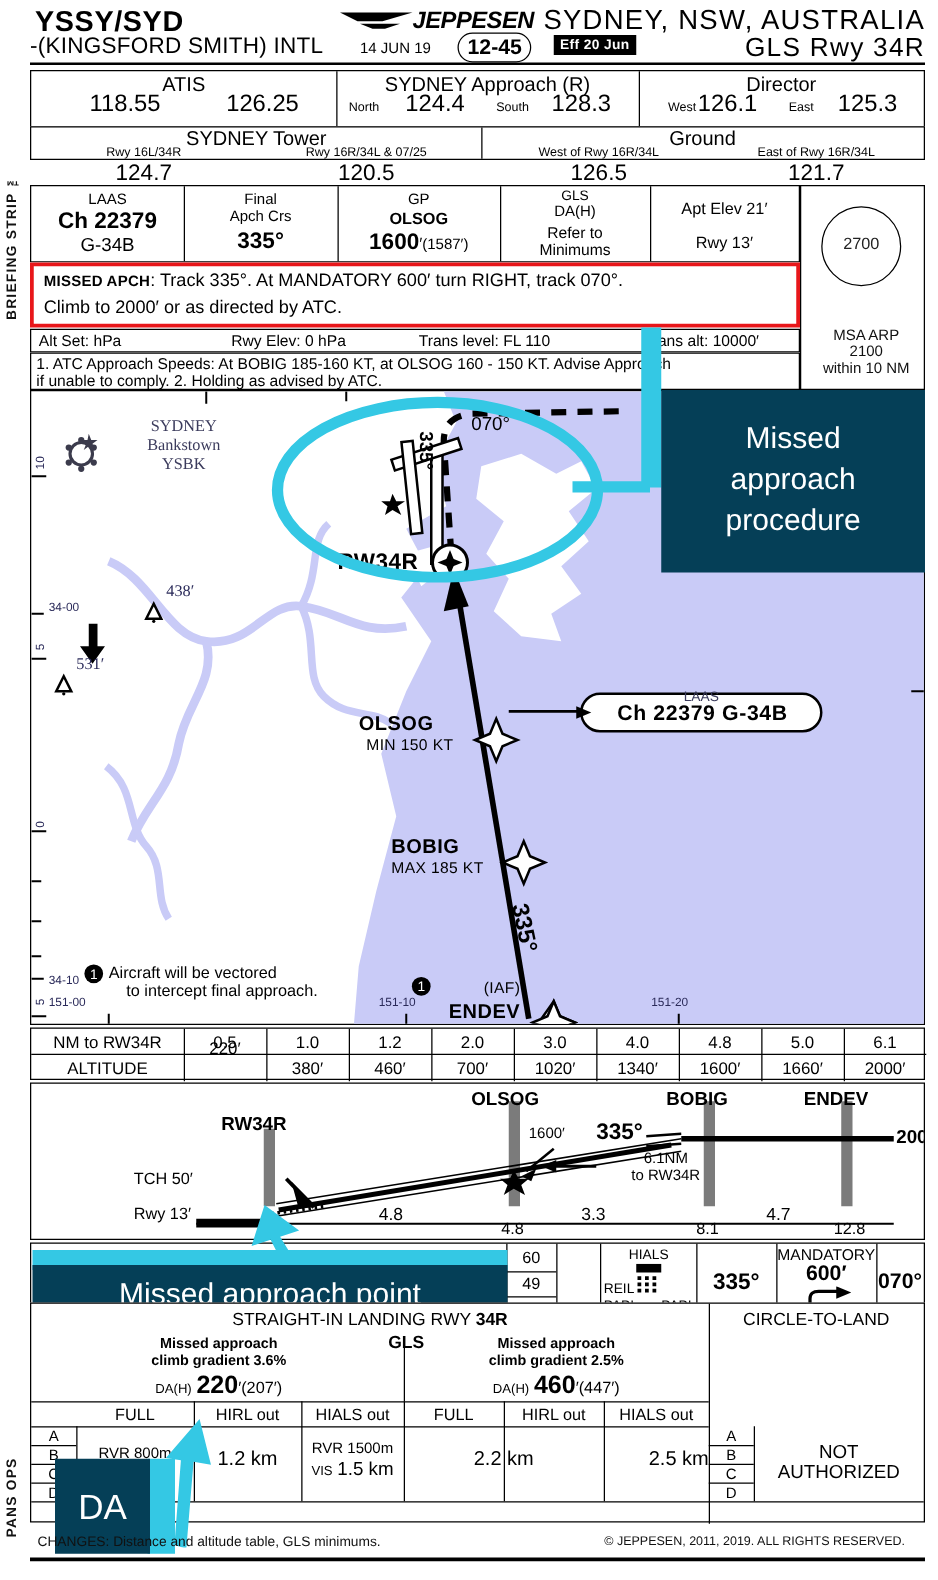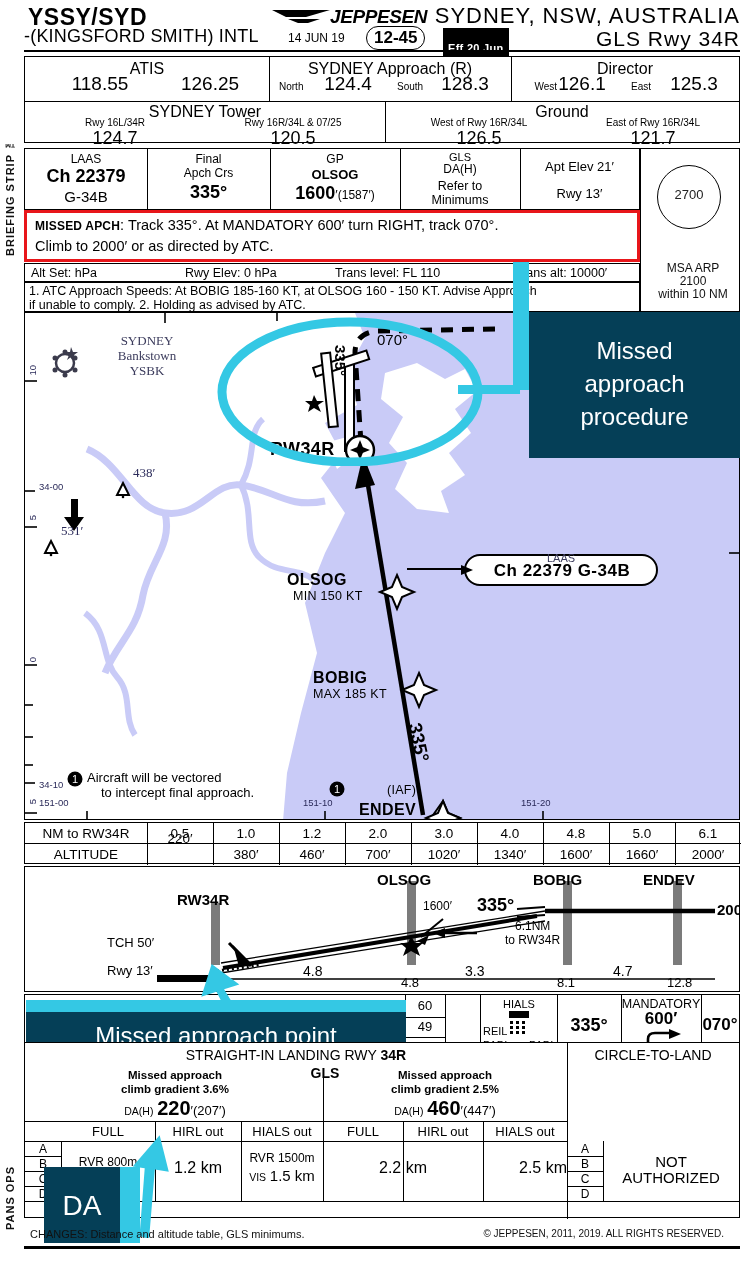--- a/index.html
+++ b/index.html
@@ -16,21 +16,21 @@
   .hdr-ident { position:absolute; left:28px; top:4px; font-size:23px; letter-spacing:.5px;font-weight:bold; }
   .hdr-ident2 { position:absolute; left:24px; top:26px; font-size:18px; letter-spacing:.2px; }
   .hdr-right { position:absolute; right:10px; top:3px; font-size:22px; letter-spacing:1px; white-space:nowrap;}
   .hdr-right2 { position:absolute; right:10px; top:27px; font-size:21px; letter-spacing:1px; }
   .jep-logo { position:absolute; left:272px; top:6px; font-size:19px; font-weight:bold; letter-spacing:-0.4px; font-style:italic;}
   .jep-wing { position:absolute; left:272px; top:8px; width:62px; height:16px; }
   .hdr-date { position:absolute; left:288px; top:31px; font-size:12px; }
   .hdr-index { position:absolute; left:366px; top:26px; font-size:17px; font-weight:bold;
      border:1.6px solid #000; border-radius:14px; padding:1px 7px 1px 7px; }
   .hdr-eff { position:absolute; left:443px; top:28px; font-size:11px; font-weight:bold; color:#fff;
-     background:#000; padding:14px 5px; letter-spacing:.3px; }
+     background:#000; padding:2px 5px; letter-spacing:.3px; }
   .hdr-rule { position:absolute; left:24px; top:50px; width:716px; height:2px; background:#000; }
 
   
   .vlabel { position:absolute; writing-mode:vertical-rl; transform:rotate(180deg);
             font-size:11px; font-weight:bold; letter-spacing:1px; color:#111; }
 
   
   .box { position:absolute; border:1.6px solid #000; background:#fff; }
   .cellval { font-size:17px; text-align:center; }
   .lbl-sm { font-size:10px; }
@@ -125,21 +125,21 @@
     <div class="com-cell lbl-sm" style="left:372px; top:24px; width:40px; text-align:left;">South</div>
     <div class="com-cell cellval" style="left:404px; top:16px; width:72px; font-size:19px;">128.3</div>
 
     <div class="com-cell" style="left:486px; top:3px; width:228px;">Director</div>
     <div class="com-cell lbl-sm" style="left:496px; top:24px; width:36px; text-align:right;">West</div>
     <div class="com-cell cellval" style="left:524px; top:16px; width:66px; font-size:19px;">126.1</div>
     <div class="com-cell lbl-sm" style="left:606px; top:24px; width:34px; text-align:left;">East</div>
     <div class="com-cell cellval" style="left:634px; top:16px; width:70px; font-size:19px;">125.3</div>
   </div>
 
-  <div class="box" style="left:24px; top:101px; width:716px; height:42px;">
+  <div class="box" style="left:24px; top:101px; width:716px; height:27px;">
     <div class="vdiv" style="left:360px; top:0; height:100%;"></div>
     <div class="com-cell" style="left:0; top:1px; width:360px;">SYDNEY Tower</div>
     <div class="com-cell lbl-sm" style="left:10px; top:15px; width:160px;">Rwy 16L/34R</div>
     <div class="com-cell cellval" style="left:10px; top:26px; width:160px; font-size:18px;">124.7</div>
     <div class="com-cell lbl-sm" style="left:180px; top:15px; width:176px;">Rwy 16R/34L &amp; 07/25</div>
     <div class="com-cell cellval" style="left:180px; top:26px; width:176px; font-size:18px;">120.5</div>
 
     <div class="com-cell" style="left:360px; top:1px; width:354px;">Ground</div>
     <div class="com-cell lbl-sm" style="left:366px; top:15px; width:176px;">West of Rwy 16R/34L</div>
     <div class="com-cell cellval" style="left:366px; top:26px; width:176px; font-size:18px;">126.5</div>

